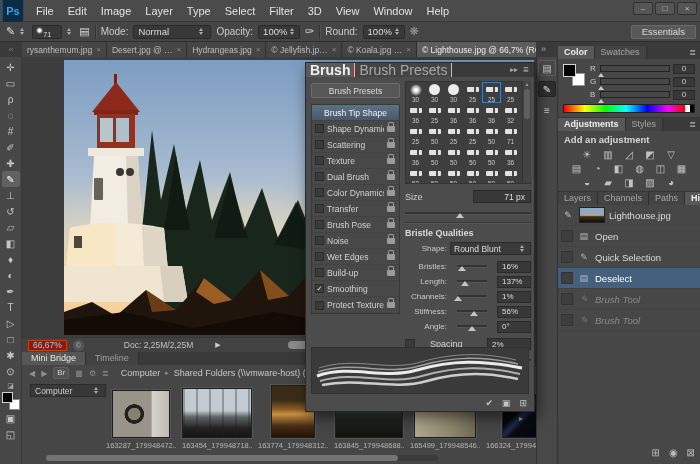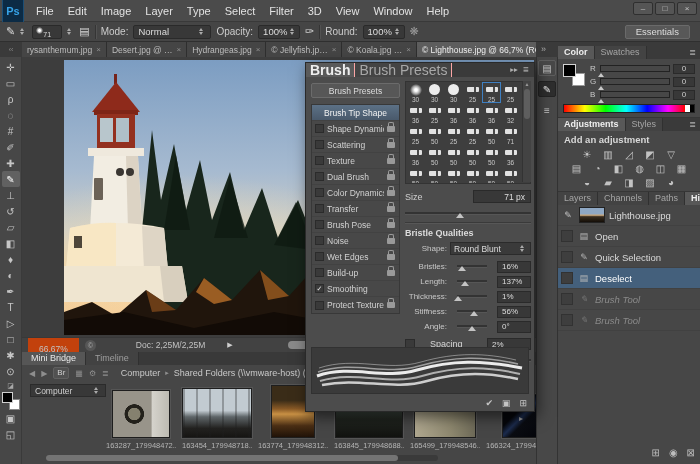--- a/index.html
+++ b/index.html
@@ -15,21 +15,21 @@
 #optionsbar{position:absolute;left:0;top:22px;width:700px;height:20px;background:#454545;border-bottom:1px solid #2F2F2F;display:flex;align-items:center;font-size:10px;color:#CCC;gap:5px;padding-left:6px}
 .ob-icon{font-size:11px;color:#D8D8D8}
 .ob-well{background:#383838;border:1px solid #2A2A2A;border-radius:2px;height:14px;display:flex;align-items:center;padding:0 4px;gap:3px;font-size:9.5px;color:#DDD}
 .preset{width:30px;justify-content:center;position:relative}
 .preset .dot{width:7px;height:7px;border-radius:50%;background:radial-gradient(circle,#FFF 20%,rgba(255,255,255,0) 75%);position:absolute;left:3px;top:1px}
 .preset .num{font-size:7px;margin-top:5px}
 .updn{display:inline-block;width:7px}
 .updn::before{content:"";display:block;width:0;border:2.5px solid transparent;border-bottom:3px solid #ABABAB;margin-bottom:1px}
 .updn::after{content:"";display:block;width:0;border:2.5px solid transparent;border-top:3px solid #ABABAB}
 .ob-sep{width:1px;height:14px;background:#353535;box-shadow:1px 0 0 #525252}
-.essentials{position:absolute;right:10px;top:3px;height:14px;background:#585858;border:1px solid #6A6A6A;border-radius:2px;font-size:9.5px;color:#DDD;line-height:12px;padding:0 10px}
+.essentials{position:absolute;right:4px;top:3px;height:14px;background:#585858;border:1px solid #6A6A6A;border-radius:2px;font-size:9.5px;color:#DDD;line-height:12px;padding:0 10px}
 
 #tabbar{position:absolute;left:0;top:42px;width:700px;height:15px;background:#3A3A3A;display:flex;align-items:stretch}
 .tb-chev{width:22px;text-align:center;font-size:7px;color:#8A8A8A;line-height:15px}
 .dtabs{display:flex;width:514px;overflow:hidden}
 .dtab{display:flex;align-items:center;gap:4px;padding:0 5px;font-size:8.5px;color:#BDBDBD;background:#454545;border-right:1px solid #2E2E2E;white-space:nowrap}
 .dtab.active{background:#5D5D5D;color:#F0F0F0}
 .dclose{color:#8F8F8F;font-size:8px}
 .tb-overflow{color:#A8A8A8;font-size:9px;line-height:15px;padding:0 5px}
 .tb-col{position:absolute;top:0;font-size:7px;color:#9A9A9A;line-height:15px}
 
@@ -38,21 +38,21 @@
 .tool.active{background:#616161;color:#FFF}
 .tb-mini{font-size:7px;color:#A8A8A8;margin-top:3px}
 .tb-swatches{position:relative;width:18px;height:18px;margin-top:2px;flex:0 0 auto}
 .fgsw{position:absolute;left:0;top:0;width:11px;height:11px;background:#000;border:1px solid #CFCFCF;z-index:2}
 .bgsw{position:absolute;right:0;bottom:0;width:11px;height:11px;background:#FFF;border:1px solid #888}
 
 #canvas{position:absolute;left:22px;top:57px;width:514px;height:280px;background:#3D3D3D;overflow:hidden}
 #image{position:absolute;left:42px;top:3px;width:470px;height:275px}
 
 #statusbar{position:absolute;left:22px;top:337px;width:514px;height:15px;background:#424242;border-top:1px solid #383838;display:flex;align-items:center;font-size:8.5px;color:#C2C2C2;gap:6px;padding-left:6px}
-.sb-zoom{background:#a21caf;border:7px solid #c2410c;height:11px;line-height:9px;padding:0 4px}
+.sb-zoom{background:#7f1d1d;border:1px solid #c2410c;height:11px;line-height:9px;padding:0 4px}
 .sb-badge{width:11px;height:11px;border-radius:50%;background:#565656;font-size:7px;text-align:center;line-height:11px;color:#AFAFAF}
 .sb-doc{margin-left:34px;display:flex;gap:3px;align-items:center}
 .sb-arrow{font-size:7px;color:#CFCFCF;margin-left:16px}
 .sb-scroll{position:absolute;left:266px;top:3px;width:24px;height:8px;background:#8A8A8A;border-radius:4px}
 
 #minibridge{position:absolute;left:22px;top:352px;width:514px;height:112px;background:#464646}
 .mb-tabs{height:13px;background:#393939;display:flex}
 .mb-tab{font-size:9px;padding:0 9px;line-height:13px;color:#9E9E9E;background:#424242;border-right:1px solid #303030}
 .mb-tab.active{background:#565656;color:#E8E8E8}
 .mb-toolbar{height:16px;display:flex;align-items:center;gap:6px;padding:0 7px;font-size:9px;color:#BDBDBD}
@@ -987,21 +987,21 @@
 
         <div class="bs-row">
           <span class="bs-label">Length:</span>
           <span class="bs-track">
             <i class="sl-thumb" style="left: 27%;"></i>
           </span>
           <span class="bs-well">137%</span>
         </div>
 
         <div class="bs-row">
-          <span class="bs-label">Thickness:</span>
+          <span class="bs-label">Channels:</span>
           <span class="bs-track">
             <i class="sl-thumb" style="left: 3%;"></i>
           </span>
           <span class="bs-well">1%</span>
         </div>
 
         <div class="bs-row">
           <span class="bs-label">Stiffness:</span>
           <span class="bs-track">
             <i class="sl-thumb" style="left: 56%;"></i>

